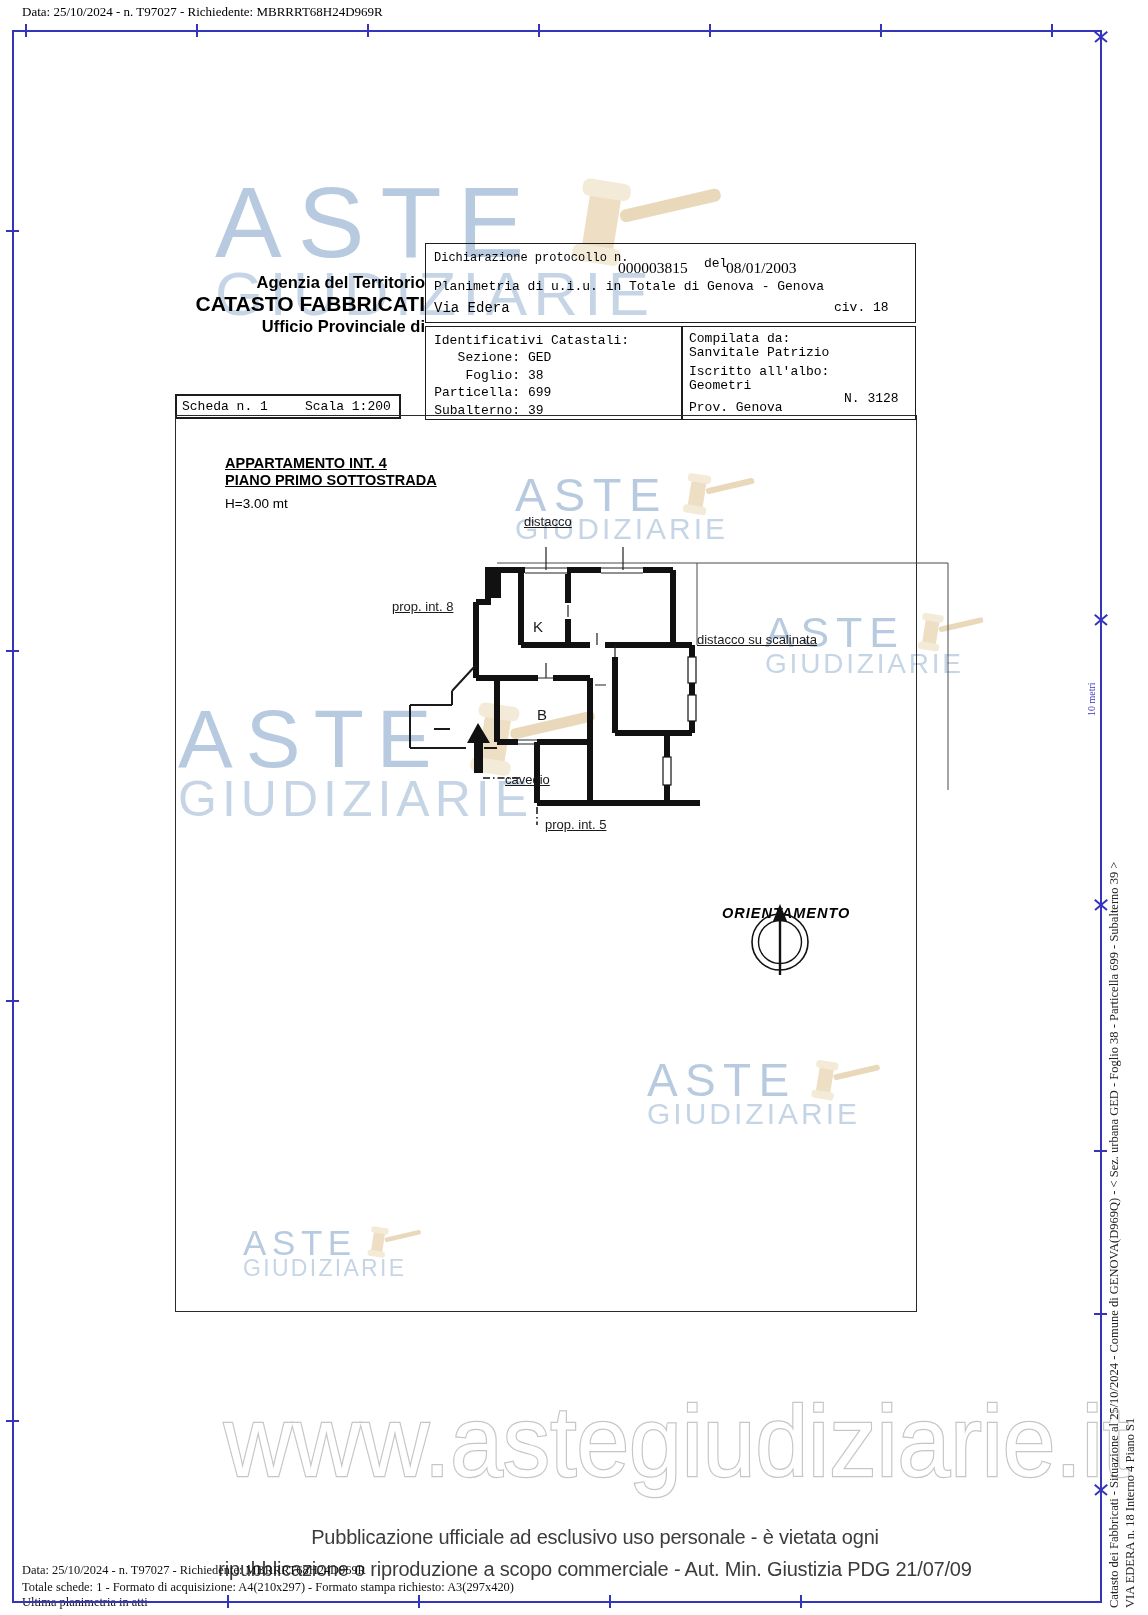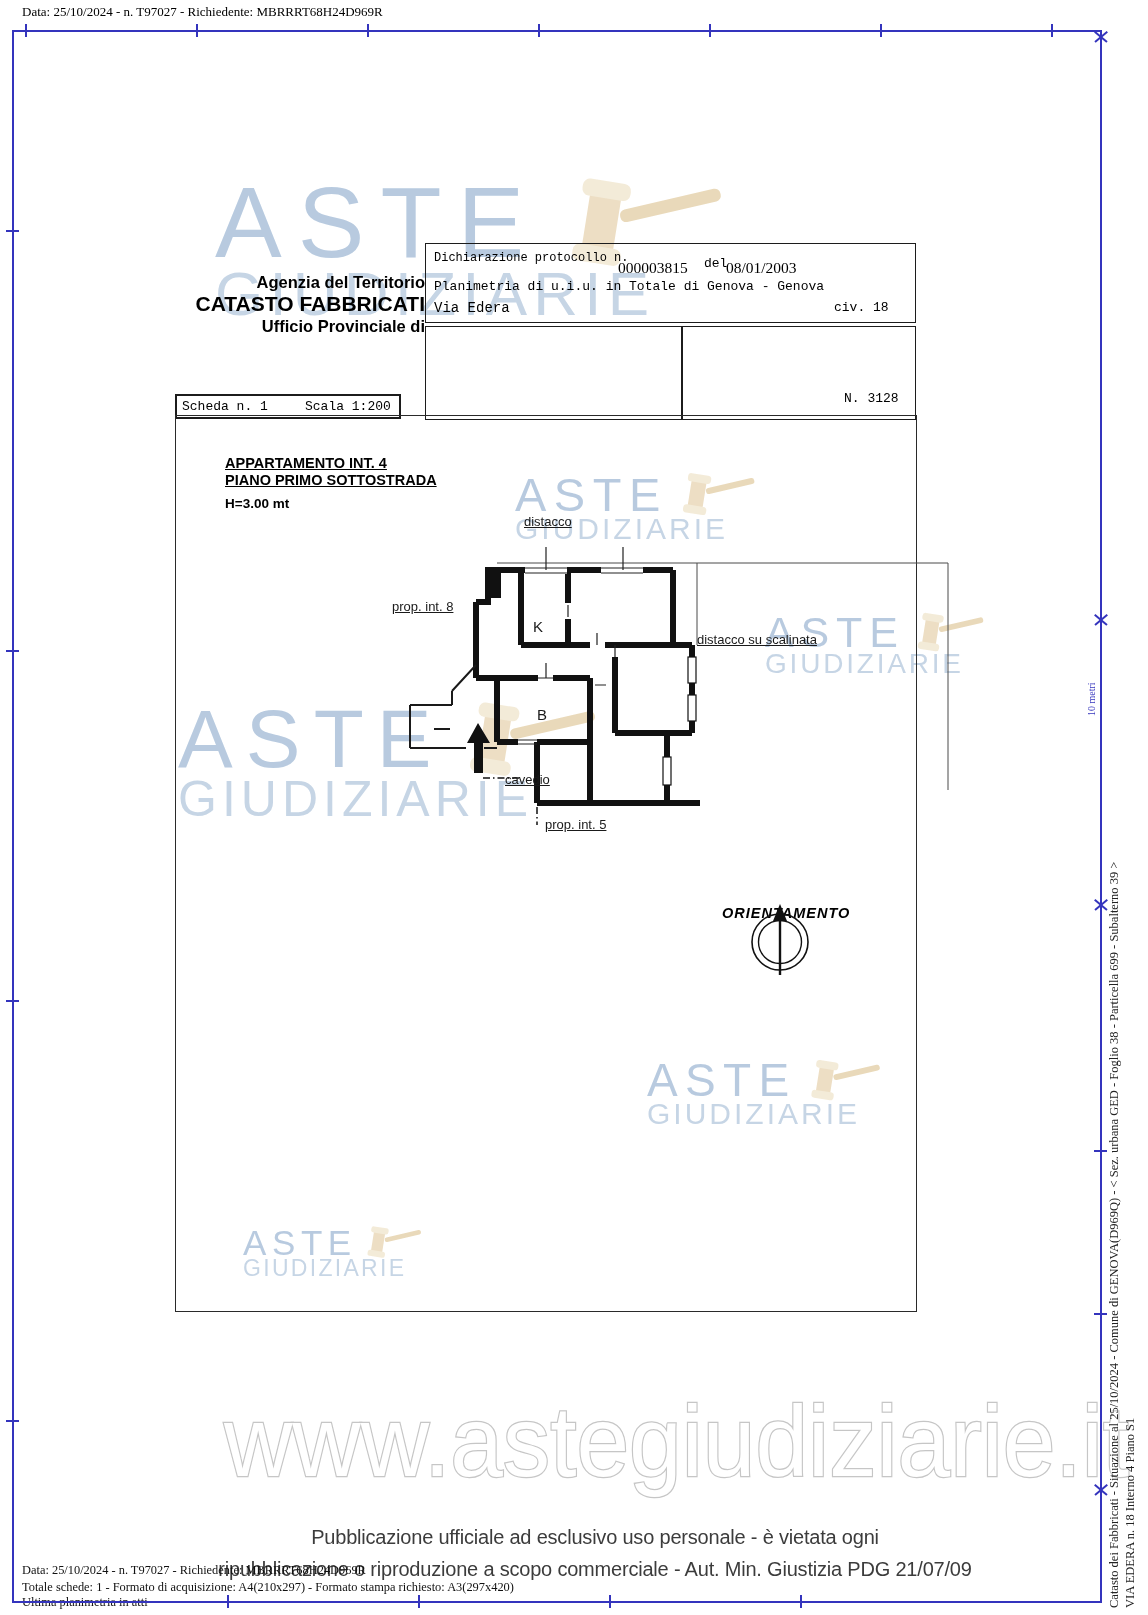--- a/index.html
+++ b/index.html
@@ -155,34 +155,56 @@
   <span class="abs serif" style="left:192px;top:15px;font-size:15.5px">000003815</span>
   <span class="abs mono" style="left:278px;top:12px;font-size:13px">del</span>
   <span class="abs serif" style="left:300px;top:15px;font-size:15.5px">08/01/2003</span>
   <span class="abs mono" style="left:8px;top:35px;font-size:13px">Planimetria di u.i.u. in Totale di Genova - Genova</span>
   <span class="abs mono" style="left:8px;top:56px;font-size:14px">Via Edera</span>
   <span class="abs mono" style="left:408px;top:56px;font-size:13px">civ. 18</span>
 </div>
 
 <div class="docbox" style="left:425px;top:326px;width:489px;height:92px">
   <div class="abs" style="left:255px;top:0;width:1.5px;height:100%;background:#1c1c1c"></div>
+  <div class="abs mono" style="left:8px;top:5px;width:230px">
+    <div style="font-size:13px;line-height:17px">Identificativi Catastali:</div>
+    <div class="cat-row">
+      <span class="cat-label">Sezione:</span><span class="cat-value">GED</span>
+    </div>
+    <div class="cat-row">
+      <span class="cat-label">Foglio:</span><span class="cat-value">38</span>
+    </div>
+    <div class="cat-row">
+      <span class="cat-label">Particella:</span><span class="cat-value">699</span>
+    </div>
+    <div class="cat-row">
+      <span class="cat-label">Subalterno:</span><span class="cat-value">39</span>
+    </div>
+  </div>
+  <div class="abs mono" style="left:263px;top:5px;width:220px">
+    <div class="comp-line">Compilata da:</div>
+    <div class="comp-line">Sanvitale Patrizio</div>
+    <div class="comp-line" style="margin-top:6px">Iscritto all'albo:</div>
+    <div class="comp-line">Geometri</div>
+    <div class="comp-line" style="margin-top:9px">Prov. Genova</div>
+  </div>
   <span class="abs mono" style="left:418px;top:64px;font-size:13px">N. 3128</span>
 </div>
 
 <div class="docbox" style="left:175px;top:394px;width:222px;height:21px;border-width:2px">
   <span class="abs mono" style="left:5px;top:3px;font-size:13px">Scheda n. 1</span>
   <span class="abs mono" style="left:128px;top:3px;font-size:13px">Scala 1:200</span>
 </div>
 
 <div class="docbox" style="left:175px;top:415px;width:740px;height:895px;border-color:#2a2a2a"></div>
 
 <div class="abs" style="left:225px;top:455px;z-index:3">
   <div class="plan-title">APPARTAMENTO INT. 4</div>
   <div class="plan-title">PIANO PRIMO SOTTOSTRADA</div>
-  <div style="font-size:13.5px;margin-top:7px;font-weight:bold">H=3.00 mt</div>
+  <div style="font-size:13.5px;margin-top:7px;font-weight:normal">H=3.00 mt</div>
 </div>
 
 <svg class="abs" style="left:390px;top:545px;z-index:2" width="570" height="300" viewBox="0 0 570 300">
 
   <path d="M107,18 H558 M558,18 V245 M307,18 V100" stroke="#4a4a4a" stroke-width="1" fill="none"></path>
 
   <path d="M98,25 H283 M98,22 V60 M98,57 H86 M86,57 V133 M86,133 H107
            M131,25 V100 M178,25 V58 M178,74 V100
            M131,100 H200 M215,100 H302 M283,25 V100 M302,100 V188
            M225,112 V188 M225,188 H302 M277,188 V258 M147,258 H310

